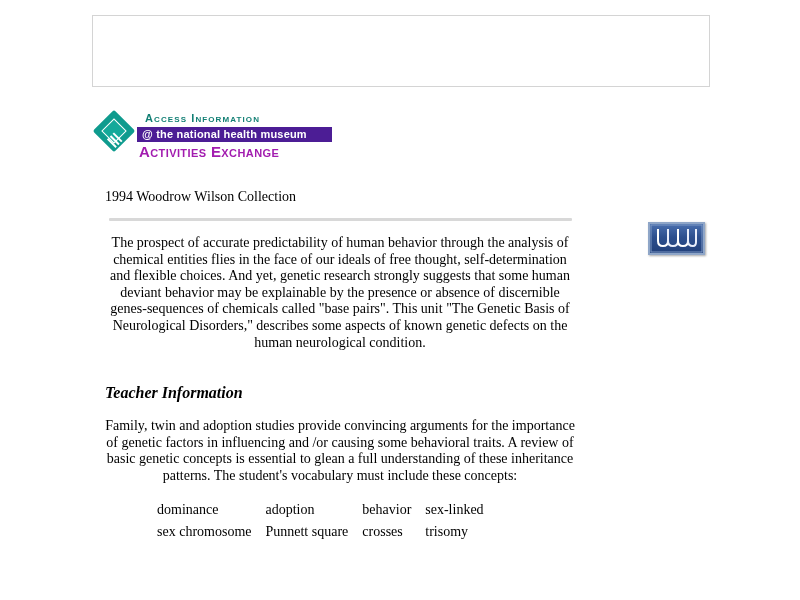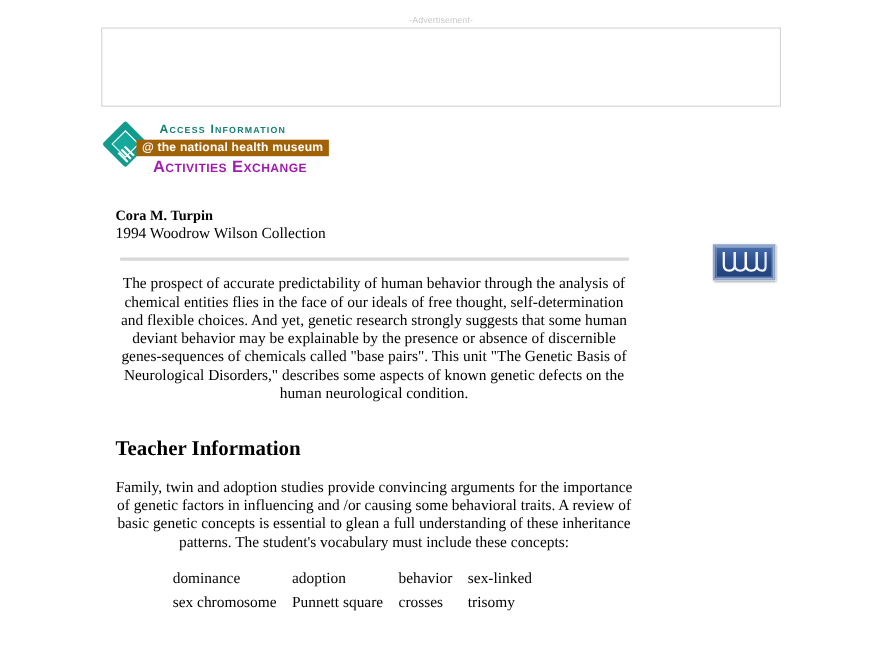--- a/index.html
+++ b/index.html
@@ -95,25 +95,25 @@
     font-family: "Liberation Sans", sans-serif;
     font-size: 11px;
     font-weight: bold;
     color: #127f74;
     letter-spacing: 1.1px;
     font-variant: small-caps;
     white-space: nowrap;
   }
   .ae-museum-bar {
     position: absolute;
-    left: 25px;
+    left: 38px;
     top: 15px;
-    width: 175px;
+    width: 195px;
     height: 15px;
-    background: #a16207;
+    background: #4c1d95;
   }
   .ae-museum-bar span {
     position: absolute;
     left: 5px;
     top: 1px;
     font-family: "Liberation Sans", sans-serif;
     font-size: 11px;
     font-weight: bold;
     color: #ffffff;
     letter-spacing: 0.2px;
@@ -180,42 +180,42 @@
     border-radius: 1px;
   }
   .para {
     margin-top: 14px;
     font-size: 14px;
     line-height: 16.6px;
     text-align: center;
   }
   .section-head {
     margin-top: 30px;
-    font-size: 19px;
+    font-size: 16px;
     font-weight: bold;
     line-height: 23px;
+    font-style: italic;
   }
   .vocab {
     margin-top: 16px;
     margin-left: 52px;
     border-collapse: collapse;
     font-size: 14px;
     line-height: 18px;
   }
   .vocab td {
     padding: 0 14px 4px 0;
     white-space: nowrap;
     vertical-align: top;
   }
 </style>
 </head>
 <body>
 
 <div class="ad-wrap">
-  <div class="ad-label">-Advertisement-</div>
   <div class="ad-box"></div>
 </div>
 
 <div class="logo-row">
 
   <div class="ae-logo">
     <div class="ae-diamond">
       <div class="ae-diamond-inner">
         <div class="ae-diamond-bars">
             <i></i>
@@ -240,21 +240,20 @@
       <path d="M38 5 L38 17 Q38 22 43 22 Q46 22 46 18 L46 5" fill="none" stroke="#e8eefb" stroke-width="2"></path>
     </svg>
   </div>
 
 </div>
 
 <div class="doc">
 
 
   <div class="byline">
-    <div class="byline-author">Cora M. Turpin</div>
     <div class="byline-collection">1994 Woodrow Wilson Collection</div>
   </div>
 
   <hr class="rule">
 
   <p class="para">The prospect of accurate predictability of human behavior through the analysis of chemical entities flies in the face of our ideals of free thought, self-determination and flexible choices. And yet, genetic research strongly suggests that some human deviant behavior may be explainable by the presence or absence of discernible genes-sequences of chemicals called "base pairs". This unit "The Genetic Basis of Neurological Disorders," describes some aspects of known genetic defects on the human neurological condition.</p>
 
   <h2 class="section-head">Teacher Information</h2>
 
   <p class="para">Family, twin and adoption studies provide convincing arguments for the importance of genetic factors in influencing and /or causing some behavioral traits. A review of basic genetic concepts is essential to glean a full understanding of these inheritance patterns. The student's vocabulary must include these concepts:</p>

